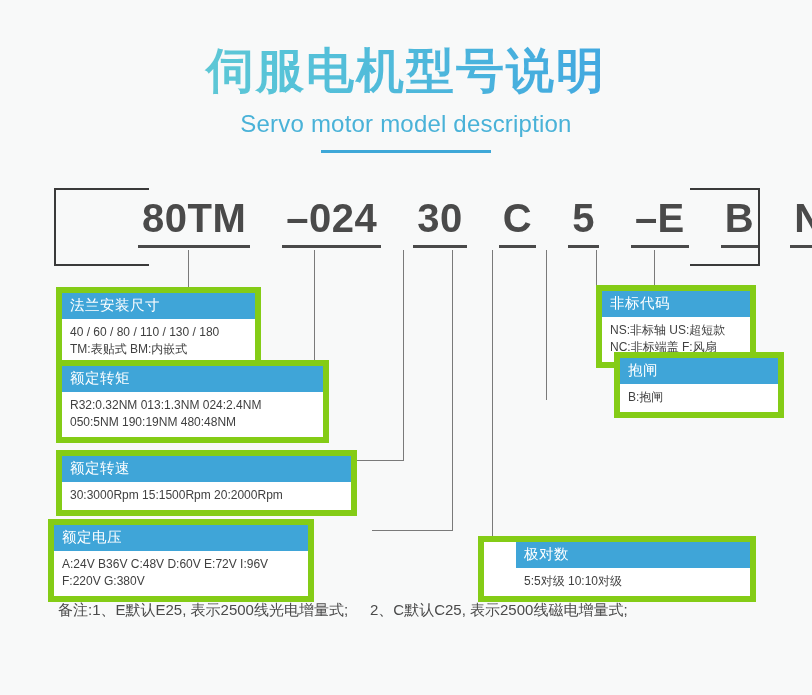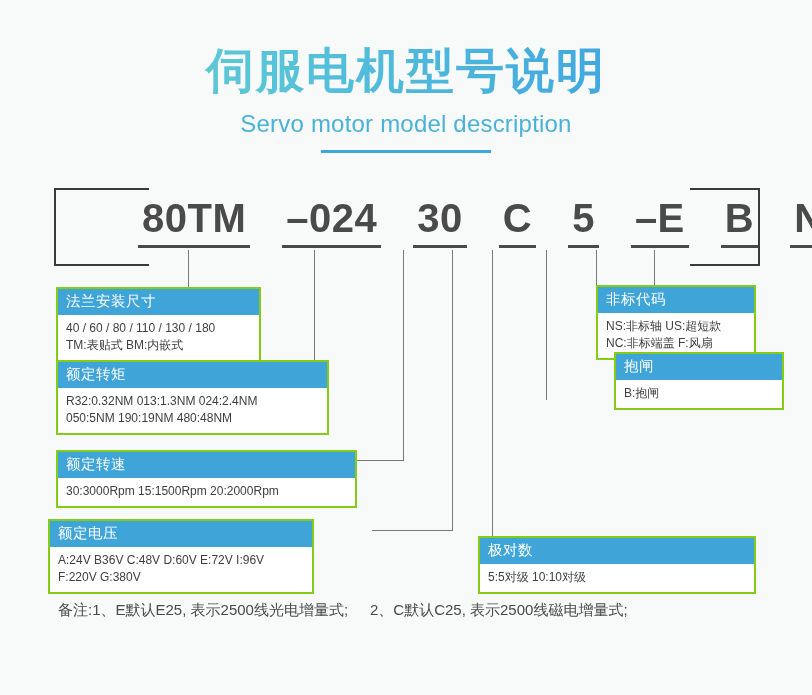--- a/index.html
+++ b/index.html
@@ -63,21 +63,21 @@
   .frame-right-b { position: absolute; left: 690px; top: 264px; width: 70px; height: 2px; background: #3a3a3a; }
 
   
   .vline { position: absolute; width: 1px; background: #7a7a7a; }
   .hline { position: absolute; height: 1px; background: #7a7a7a; }
 
   
   .box {
     position: absolute;
     background: #ffffff;
-    border: 2px solid #84cc16;
+    border: 6px solid #84cc16;
     box-sizing: border-box;
   }
   .box-hd {
     background: #3fa5d8;
     color: #ffffff;
     font-size: 14.5px;
     padding: 4px 8px 5px 8px;
     line-height: 1.15;
     letter-spacing: .5px;
   }
@@ -181,21 +181,21 @@
     <div class="box-bd tight">NS:非标轴   US:超短款
 NC:非标端盖   F:风扇</div>
   </div>
 
   <div class="box" style="left:586px; top:352px; width:170px;margin-left:28px;">
     <div class="box-hd">抱闸</div>
     <div class="box-bd tight">B:抱闸</div>
   </div>
 
 
-  <div class="box" style="left:478px; top:536px; width:278px;">
+  <div class="box" style="left:478px; top:536px; width:278px;padding-left:32px;">
     <div class="box-hd">极对数</div>
     <div class="box-bd tight">5:5对级     10:10对级</div>
   </div>
 
   <div class="notes">
     <div class="note-line">
       <span class="note-a">备注:1、E默认E25, 表示2500线光电增量式;</span>
       <span class="note-b">2、C默认C25, 表示2500线磁电增量式;</span>
     </div>
   </div>

